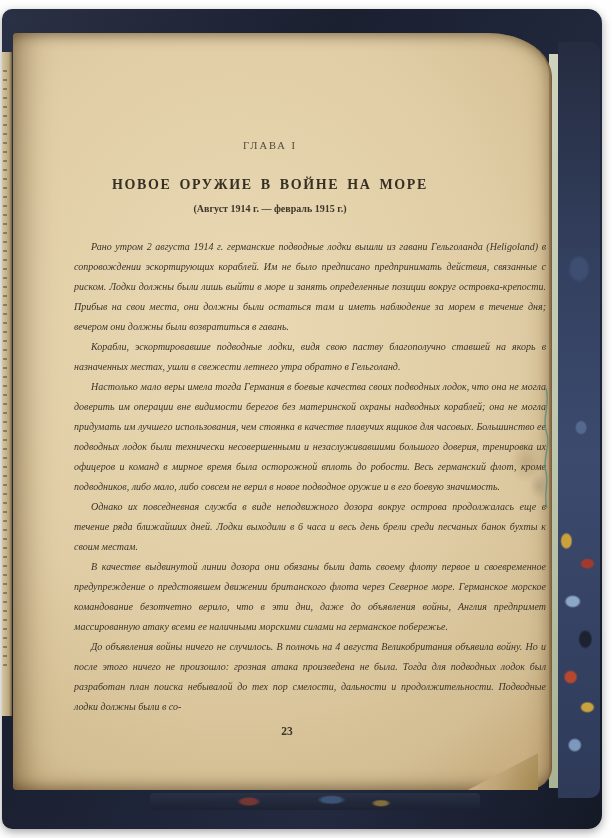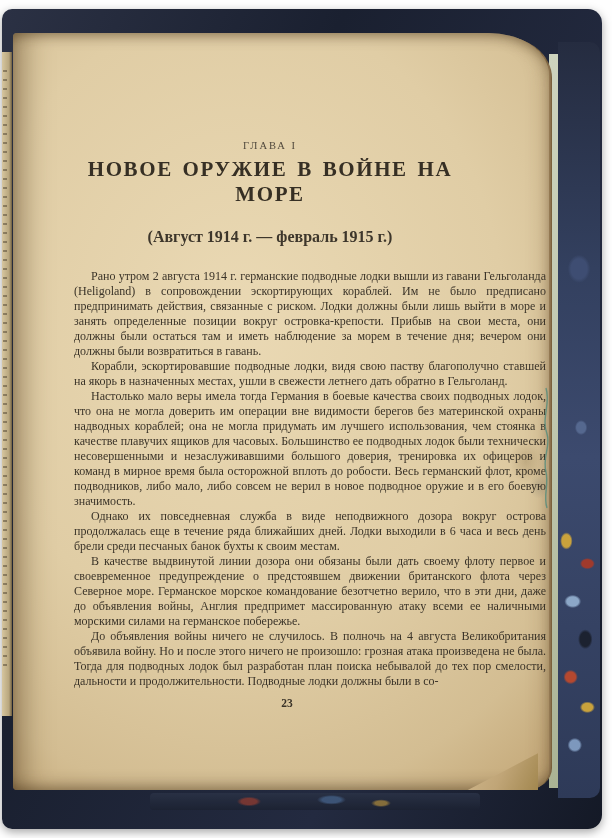--- a/index.html
+++ b/index.html
@@ -88,24 +88,24 @@
     position:absolute; left:503px; top:430px; width:46px; height:62px; border-radius:50%;
     background:radial-gradient(50% 50% at 50% 50%, rgba(120,95,55,.28), rgba(120,95,55,0) 72%);
   }
   .stain-b {
     position:absolute; left:526px; top:468px; width:26px; height:36px; border-radius:50%;
     background:radial-gradient(50% 50% at 50% 50%, rgba(95,95,88,.24), rgba(95,95,88,0) 72%);
   }
   
   .text-area { position:absolute; left:74px; top:140px; width:472px; color:#3a3328; }
   .headings { width:392px; text-align:center; }
-  .chapter { font-size:10.5px; letter-spacing:2px; color:#50483c; margin-bottom:6px; font-weight:normal; }
-  .title { font-size:21px; font-weight:bold; letter-spacing:1.6px; word-spacing:3px; color:#362f24; margin-bottom:21px; }
-  .subtitle { font-size:16px; font-weight:bold; color:#3d362b; margin-bottom:23px; }
-  .body { font-size:12px; line-height:15px; text-align:justify; }
+  .chapter { font-size:10.5px; letter-spacing:2px; color:#50483c; margin-bottom:26px; font-weight:normal; }
+  .title { font-size:14px; font-weight:bold; letter-spacing:1.6px; word-spacing:3px; color:#362f24; margin-bottom:10px; }
+  .subtitle { font-size:10px; font-weight:bold; color:#3d362b; margin-bottom:23px; }
+  .body { font-size:10px; line-height:20px; text-align:justify;font-style:italic; }
   .body p { margin:0; text-indent:17px; }
   .pageno { margin-top:8px; padding-right:46px; text-align:center; font-size:11.5px; font-weight:bold; }
 </style>
 </head>
 <body>
 
 <div class="photo">
 
   <div class="cover"></div>
 
@@ -123,21 +123,21 @@
   <div class="stain-b"></div>
 
   <div class="text-area">
     <div class="headings">
       <div class="chapter">ГЛАВА I</div>
       <div class="title">НОВОЕ ОРУЖИЕ В ВОЙНЕ НА МОРЕ</div>
       <div class="subtitle">(Август 1914 г. — февраль 1915 г.)</div>
     </div>
     <div class="body">
         <p>Рано утром 2 августа 1914 г. германские подводные лодки вышли из гавани Гельголанда (Heligoland) в сопровождении эскортирующих кораблей. Им не было предписано предпринимать действия, связанные с риском. Лодки должны были лишь выйти в море и занять определенные позиции вокруг островка-крепости. Прибыв на свои места, они должны были остаться там и иметь наблюдение за морем в течение дня; вечером они должны были возвратиться в гавань.</p>
-        <p>Корабли, эскортировавшие подводные лодки, видя свою паству благополучно ставшей на якорь в назначенных местах, ушли в свежести летнего дать обратно в Гельголанд.</p>
+        <p>Корабли, эскортировавшие подводные лодки, видя свою паству благополучно ставшей на якорь в назначенных местах, ушли в свежести летнего утра обратно в Гельголанд.</p>
         <p>Настолько мало веры имела тогда Германия в боевые качества своих подводных лодок, что она не могла доверить им операции вне видимости берегов без материнской охраны надводных кораблей; она не могла придумать им лучшего использования, чем стоянка в качестве плавучих ящиков для часовых. Большинство ее подводных лодок были технически несовершенными и незаслуживавшими большого доверия, тренировка их офицеров и команд в мирное время была осторожной вплоть до робости. Весь германский флот, кроме подводников, либо мало, либо совсем не верил в новое подводное оружие и в его боевую значимость.</p>
         <p>Однако их повседневная служба в виде неподвижного дозора вокруг острова продолжалась еще в течение ряда ближайших дней. Лодки выходили в 6 часа и весь день брели среди песчаных банок бухты к своим местам.</p>
         <p>В качестве выдвинутой линии дозора они обязаны были дать своему флоту первое и своевременное предупреждение о предстоявшем движении британского флота через Северное море. Германское морское командование безотчетно верило, что в эти дни, даже до объявления войны, Англия предпримет массированную атаку всеми ее наличными морскими силами на германское побережье.</p>
         <p>До объявления войны ничего не случилось. В полночь на 4 августа Великобритания объявила войну. Но и после этого ничего не произошло: грозная атака произведена не была. Тогда для подводных лодок был разработан план поиска небывалой до тех пор смелости, дальности и продолжительности. Подводные лодки должны были в со-</p>
       </div>
     <div class="pageno">23</div>
   </div>
 
   <svg class="pencil-mark" viewBox="0 0 14 124" xmlns="http://www.w3.org/2000/svg">
     <path d="M7,2 C12,18 2,32 8,48 C12,60 3,72 7,86 C10,98 4,110 8,122" fill="none" stroke="#4a8a7c" stroke-width="1.4" opacity="0.75"></path>

